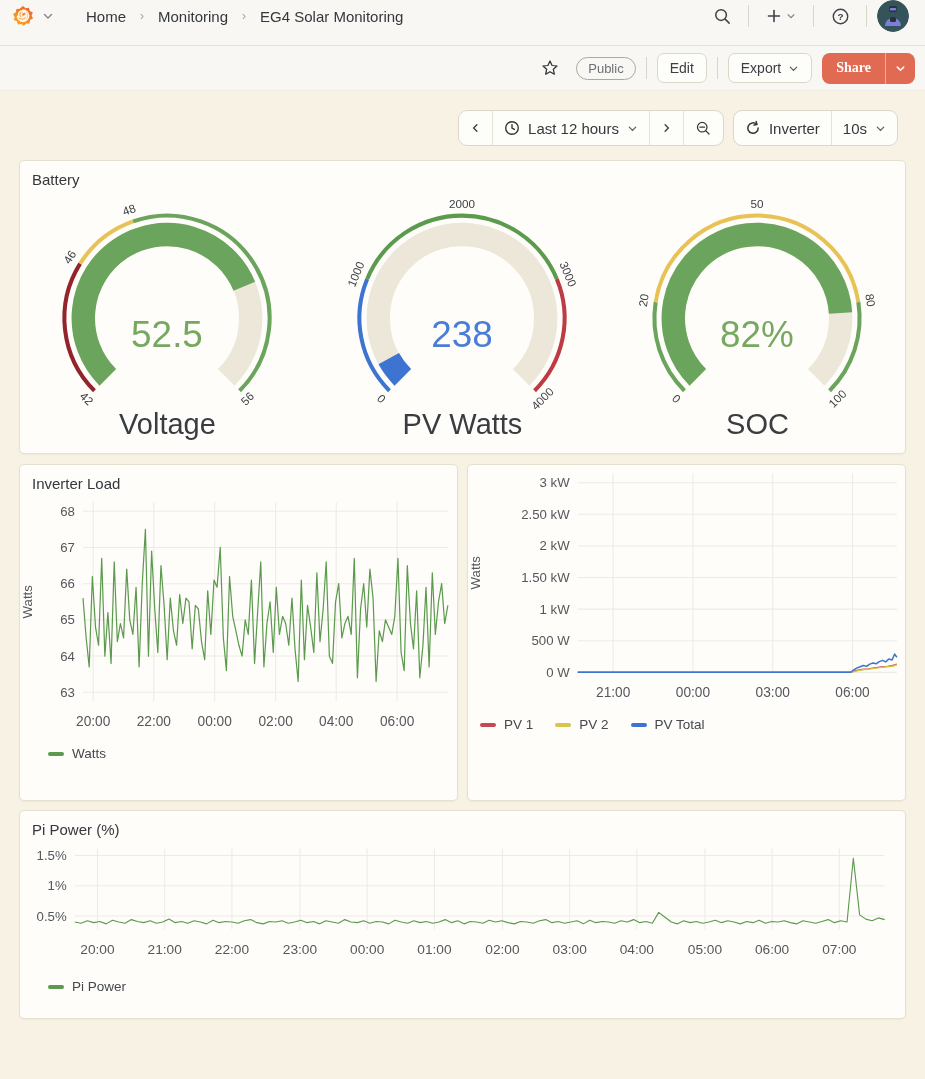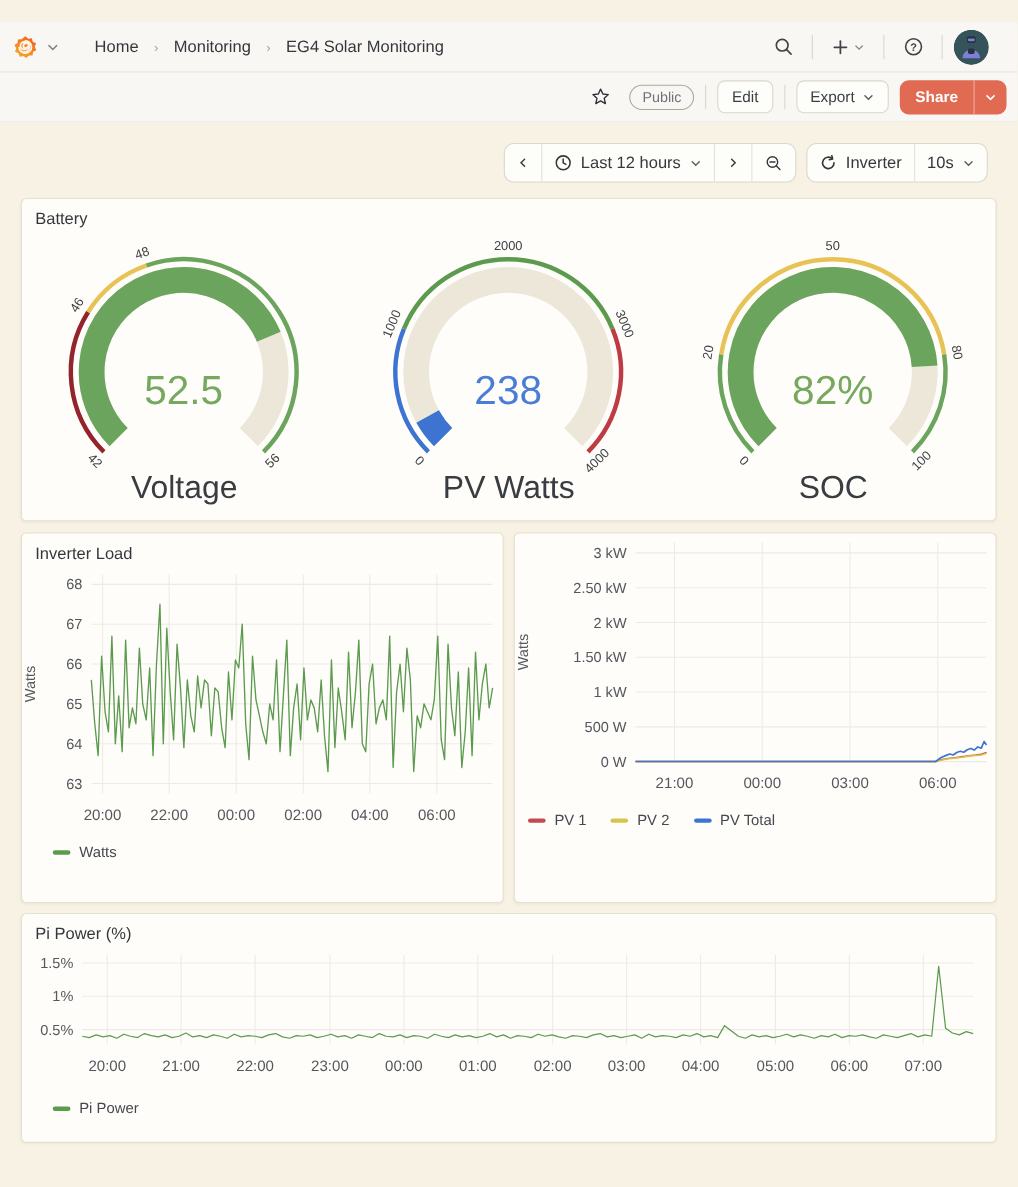--- a/index.html
+++ b/index.html
@@ -1,27 +1,27 @@
 <!DOCTYPE html>
 <html><head>
 <meta charset="utf-8">
 <style>
   * { margin:0; padding:0; box-sizing:border-box; }
   html,body { width:925px; height:1079px; font-family:"Liberation Sans", sans-serif; background:#F7F2E4; overflow:hidden; }
-  .topnav { height:46px; background:#F8F7F3; border-bottom:1px solid #E4E2DB; display:flex; align-items:center; padding:0 26px 0 10px;margin-top:20px; }
+  .topnav { height:46px; background:#F8F7F3; border-bottom:1px solid #E4E2DB; display:flex; align-items:flex-start; padding:0 16px 0 10px; }
   .topnav .left { display:flex; align-items:center; gap:6px; }
   .crumb { font-size:15px; color:#34373C; padding:0 6px; cursor:pointer; }
   .crumb-sep { color:#9FA2A8; font-size:12px; padding:0 2px; }
   .topnav .right { margin-left:auto; display:flex; align-items:center; gap:10px; }
   .icon-btn { width:32px; height:32px; display:flex; align-items:center; justify-content:center; border-radius:6px; color:#3F4348; }
   .vdiv { width:1px; height:22px; background:#D9D6CD; }
   .toolbar { height:45px; background:#F8F7F3; display:flex; align-items:center; justify-content:flex-end; gap:10px; padding:0 10px; border-bottom:1px solid #EFEDE4; }
   .badge { border:1px solid #ABA8A0; color:#6E7176; font-size:13px; border-radius:14px; padding:3px 11px; background:transparent; }
   .btn { background:#FDFDFA; border:1px solid #DCD7C8; border-radius:7px; height:30px; padding:0 12px; font-size:14px; color:#3B3E43; display:flex; align-items:center; gap:7px; }
-  .btn-primary { background:#E06A52; border:none; color:#fff; border-radius:8px; height:31px; display:flex; align-items:stretch; overflow:hidden; padding:0; }
+  .btn-primary { background:#E06A52; border:none; color:#fff; border-radius:8px; height:31px; display:flex; align-items:stretch; overflow:hidden; padding:0;font-family:Liberation Serif, serif; }
   .btn-primary .lab { padding:0 14px; display:flex; align-items:center; font-weight:600; font-size:14px; }
   .btn-primary .car { border-left:1px solid rgba(255,255,255,.45); padding:0 9px; display:flex; align-items:center; }
   .dash { padding:10px 19px 0 19px; }
   .timebar { display:flex; justify-content:flex-end; padding:9px 8px 14px 0; gap:9px; }
   .tgroup { display:flex; background:#FDFDFA; border:1px solid #DCD7C8; border-radius:9px; overflow:hidden; height:36px; align-items:stretch; }
   .tseg { display:flex; align-items:center; padding:0 11px; gap:8px; font-size:15px; color:#34373C; border-right:1px solid #E6E2D6; }
   .tseg:last-child { border-right:none; }
   .panel { background:#FEFDFA; border:1px solid #E6E0CE; border-radius:5px; box-shadow:0 1px 2px rgba(120,110,80,.06); }
   .panel-title { font-size:15px; color:#34373C; font-weight:500; padding:10px 12px 2px 12px; }
   .battery { height:294px; margin-bottom:10px; }

